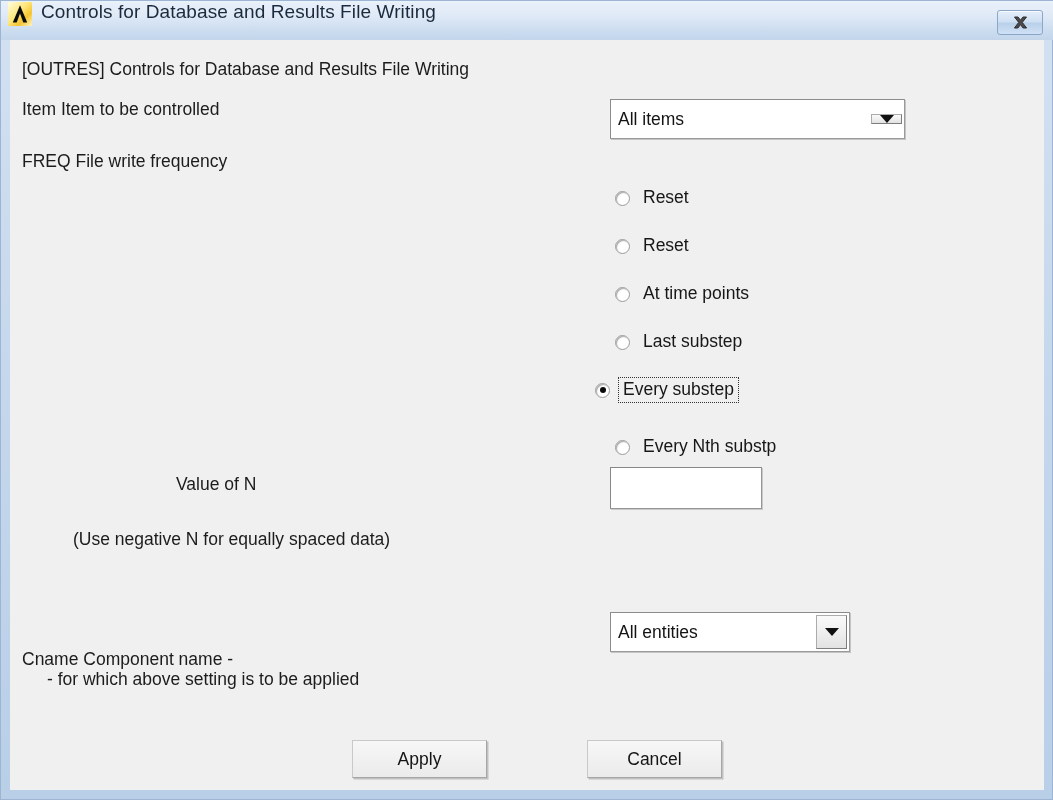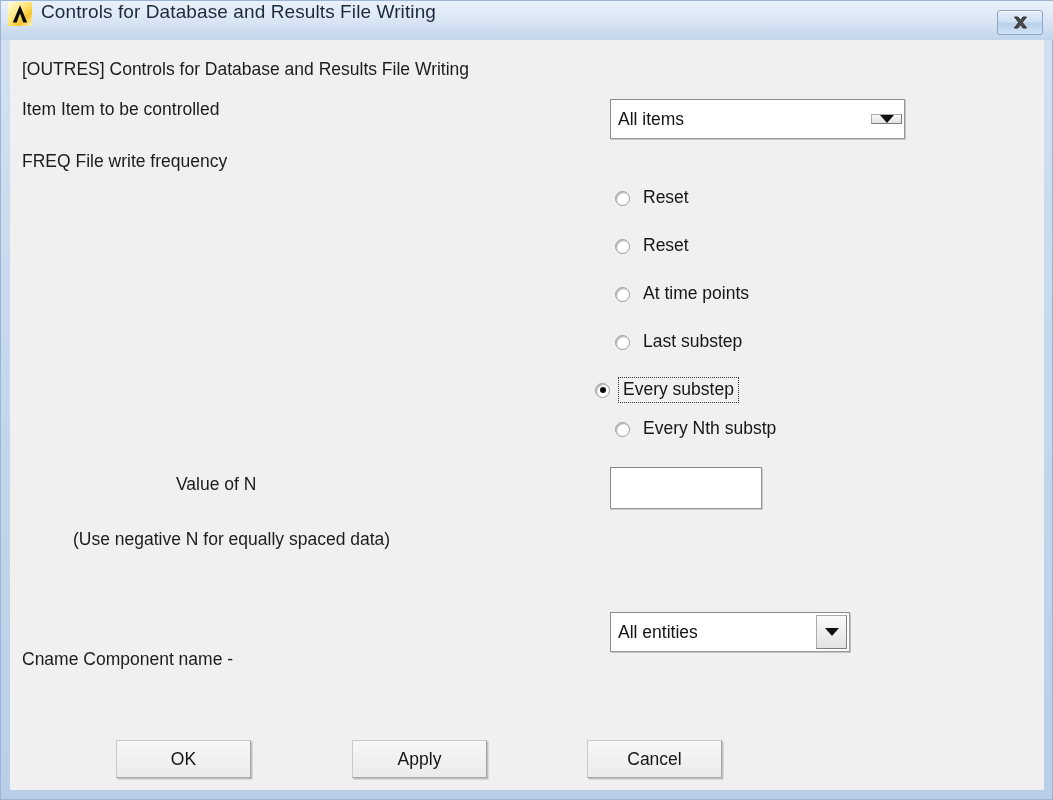--- a/index.html
+++ b/index.html
@@ -265,43 +265,43 @@
       <div class="radio-row" style="left:605px; top:289px;">
         <span class="radio-mark"></span>
         <span class="radio-label">Last substep</span>
       </div>
 
       <div class="radio-row focused" style="left:585px; top:337px;">
         <span class="radio-mark checked"></span>
         <span class="radio-label">Every substep</span>
       </div>
 
-      <div class="radio-row" style="left:605px; top:376px;">
+      <div class="radio-row" style="left:605px; top:394px;">
         <span class="radio-mark"></span>
         <span class="radio-label">Every Nth substp</span>
       </div>
     </div>
 
     <div class="lbl" style="left:166px; top:434px;">Value of N</div>
 
     <input id="n-input" type="text" style="left: 600px; top: 427px; width: 152px; height: 42px;" placeholder="">
 
     <div class="lbl" style="left:63px; top:489px;">(Use negative N for equally spaced data)</div>
 
     <div class="lbl" style="left:12px; top:609px;">Cname  Component name -</div>
 
     <div class="combo" style="left:600px; top:572px; width:240px; height:40px;">
       <div class="combo-value">All entities</div>
       <div class="combo-arrow">
           <i></i>
         </div>
     </div>
 
-
-    <div class="pbtn" style="left:106px; top:700px; width:135px; height:38px;">OK</div>
+    <div class="lbl" style="left:37px; top:629px;">- for which above setting is to be applied</div>
+
 
     <div class="pbtn" style="left:342px; top:700px; width:135px; height:38px;">Apply</div>
 
     <div class="pbtn" style="left:577px; top:700px; width:135px; height:38px;">Cancel</div>
 
 
   </div>
 </div>
 
 </body></html>

